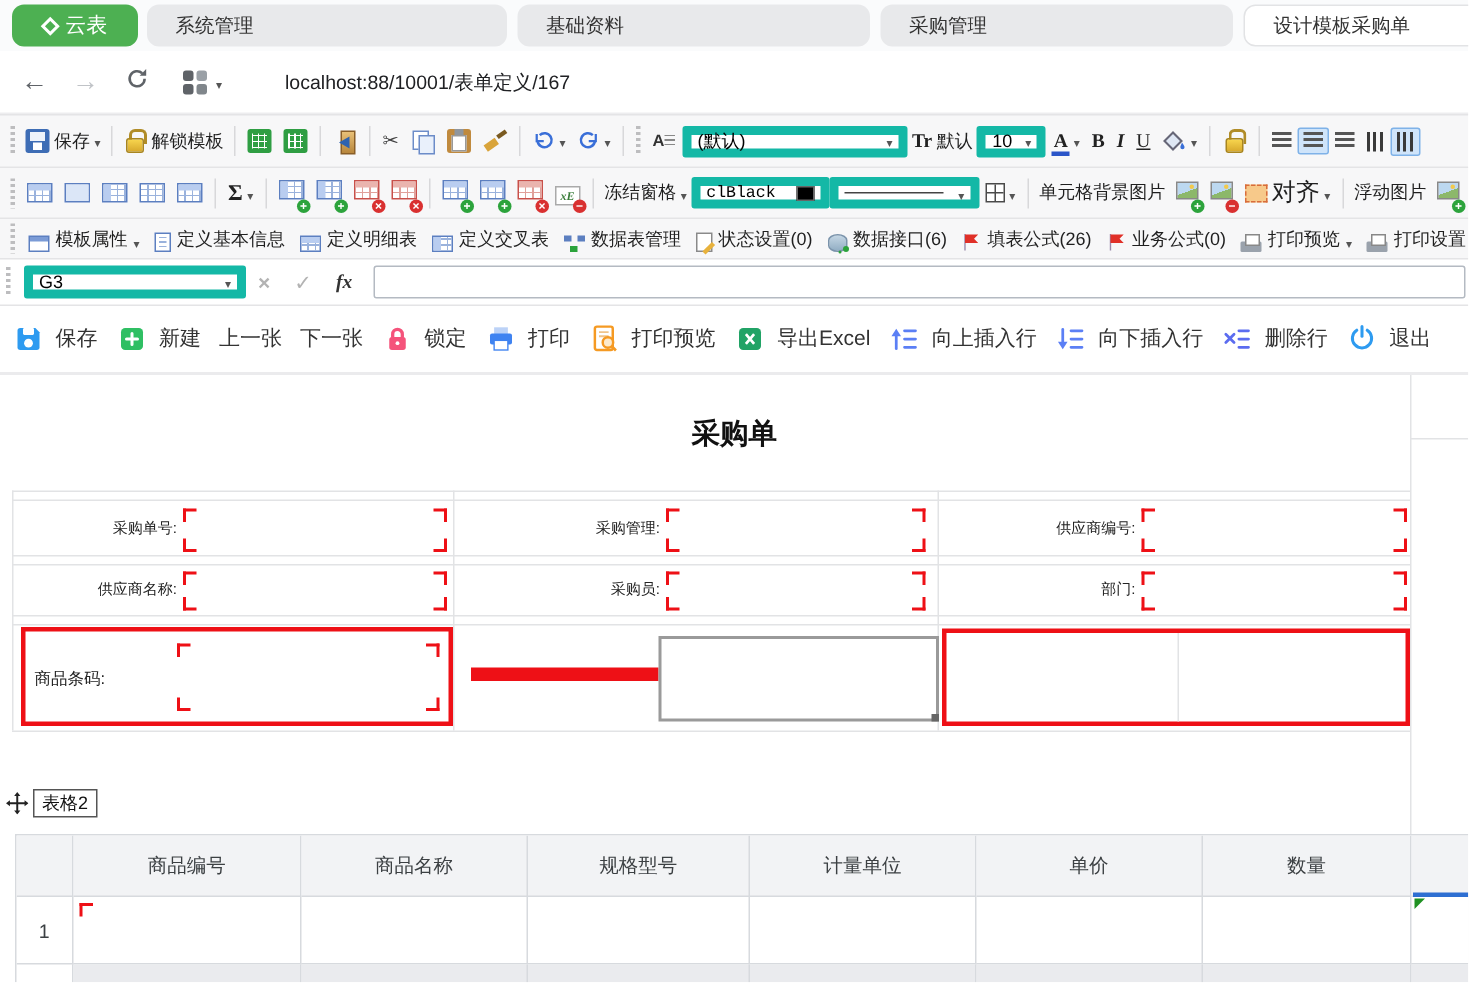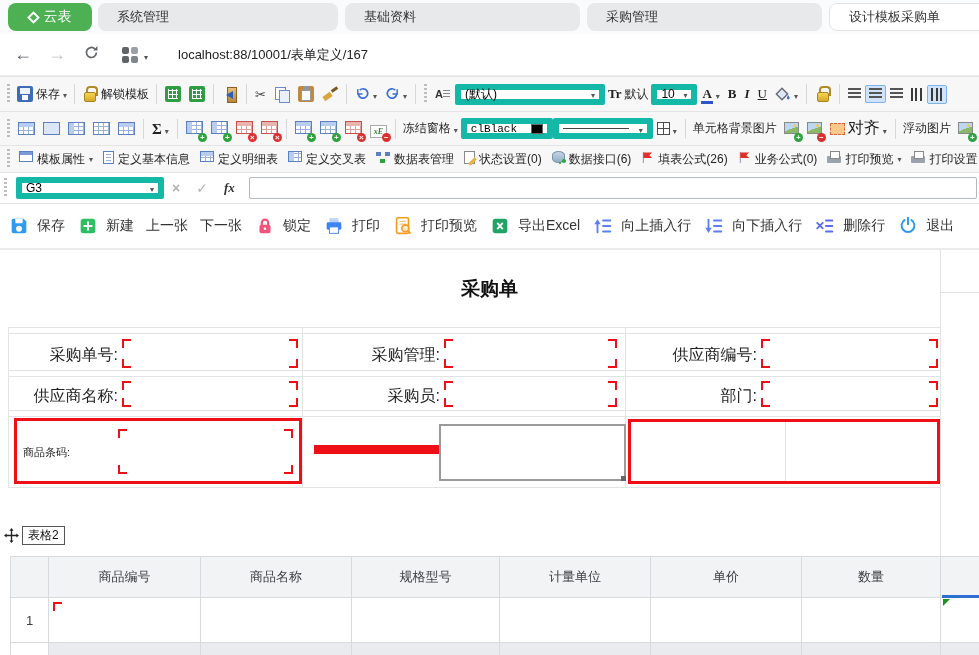--- a/index.html
+++ b/index.html
@@ -23,21 +23,21 @@
   
   #navbar{position:absolute;left:0;top:34px;width:979px;height:42px;background:#fff;border-bottom:1px solid #ededef;
     display:flex;align-items:center}
   .navico{font-size:18px;color:#5f6368;width:34px;text-align:center;flex:none}
   .navico.dis{color:#c0c3c7}
   .i-apps{display:inline-grid;grid-template-columns:7px 7px;gap:2px;margin-left:14px}
   .i-apps i{width:7px;height:7px;border-radius:2px;background:#5f6368}
   .i-apps i:nth-child(2){background:#9aa0a6}
   .i-apps i:nth-child(4){background:#80868b}
   .caret::after{content:"▾";font-size:8px;color:#555}
-  .url{margin-left:30px;font-size:13px;color:#202124}
+  .url{margin-left:42px;font-size:13px;color:#202124}
 
   
   .tbar{position:absolute;left:0;width:979px;background:var(--tbbg);border-top:1px solid var(--tbline);
     display:flex;align-items:center;white-space:nowrap;overflow:hidden;padding-left:3px}
   #tb1{top:76px;height:35px}
   #tb2{top:111px;height:34px}
   #tb3{top:145px;height:27px}
   .grip{width:3px;height:20px;margin:0 4px;background:repeating-linear-gradient(180deg,#bdbdbf 0 2px,transparent 2px 4px);flex:none}
   .sep{width:1px;height:20px;background:#d8d8da;margin:0 4px;flex:none}
   .ti{display:inline-flex;align-items:center;gap:3px;padding:2px 3px;font-size:12px;color:#1f1f1f;flex:none}
@@ -111,41 +111,41 @@
   .i-statp::after{content:"";position:absolute;right:-3px;bottom:0;width:9px;height:3px;background:#e8b23c;transform:rotate(-45deg)}
   .i-dbm{width:14px;height:12px}
   .i-dbm::before{content:"";position:absolute;left:0;top:1px;width:5px;height:4px;background:#5c7fc0;
     box-shadow:9px 0 0 #5c7fc0,4px 7px 0 #2ca33c}
   .i-db{width:13px;height:12px;background:linear-gradient(#c4d6e4,#92aec4);border:1px solid #7a93ab;border-radius:50%/35%}
   .i-db::after{content:"";position:absolute;right:-2px;bottom:-1px;width:4px;height:4px;border-radius:50%;background:#2ca33c;box-shadow:-4px 2px 0 -1px #2ca33c}
   .i-prn{width:14px;height:12px}
   .i-prn::before{content:"";position:absolute;left:0;right:0;bottom:0;height:7px;background:#9aa2ac;border-radius:1px}
   .i-prn::after{content:"";position:absolute;left:3px;top:0;width:8px;height:6px;background:#fff;border:1px solid #888}
   .sumchar{font:bold 15px/16px "Liberation Serif",serif;color:#222}
-  .t3btn{display:inline-flex;align-items:flex-start;gap:4px;padding:1px 5px;font-size:12px;color:#1f1f1f;flex:none}
+  .t3btn{display:inline-flex;align-items:flex-end;gap:4px;padding:1px 5px;font-size:12px;color:#1f1f1f;flex:none}
 
   
   #fbar{position:absolute;left:0;top:172px;width:979px;height:32px;background:#fff;border-top:1px solid var(--tbline);
     border-bottom:1px solid var(--tbline);display:flex;align-items:center}
   .namebox{width:148px;height:22px;margin-left:5px}
   .fxg{font:italic bold 13px/16px "Liberation Serif",serif;color:#333;margin:0 8px}
   .xg{font-size:14px;color:#b3b3b3;font-weight:bold;margin:0 8px}
   #fml{flex:1;height:22px;margin:0 2px 0 6px;border:1px solid #b4bac2;border-radius:2px;font-size:12px;padding:0 4px;outline:none}
 
   
   #abar{position:absolute;left:0;top:204px;width:979px;height:44px;background:#fff;display:flex;align-items:center;
     padding-left:8px;gap:12px;overflow:hidden;white-space:nowrap}
   .act{display:inline-flex;align-items:center;gap:7px;font-size:14px;color:#333;flex:none}
   #abar-div{position:absolute;left:0;top:248px;width:979px;height:2px;background:#ebebed}
 
   
   #sheet{position:absolute;left:0;top:250px;width:979px;height:405px;background:#fff;overflow:hidden}
   .gl{position:absolute;background:var(--grid)}
   #ftitle{position:absolute;left:0;top:26px;width:979px;text-align:center;font-size:19px;font-weight:bold;color:#111}
-  .flabel{position:absolute;font-size:16px;color:#222}
+  .flabel{position:absolute;font-size:10px;color:#222}
   .cf{position:absolute}
   .cf i{position:absolute;width:9px;height:9px;border:0 solid var(--red)}
   .cf i.tl{left:0;top:0;border-left-width:2px;border-top-width:2px}
   .cf i.tr{right:0;top:0;border-right-width:2px;border-top-width:2px}
   .cf i.bl{left:0;bottom:0;border-left-width:2px;border-bottom-width:2px}
   .cf i.br{right:0;bottom:0;border-right-width:2px;border-bottom-width:2px}
   .redbox{position:absolute;border:3px solid var(--red)}
   #graycell{position:absolute;left:439px;top:174px;width:187px;height:57px;border:2px solid #9a9a9a;background:#fff}
   #graycell::after{content:"";position:absolute;right:-2px;bottom:-2px;width:5px;height:5px;background:#666}
   #arrow{position:absolute;left:314px;top:185px;width:310px;height:30px}

